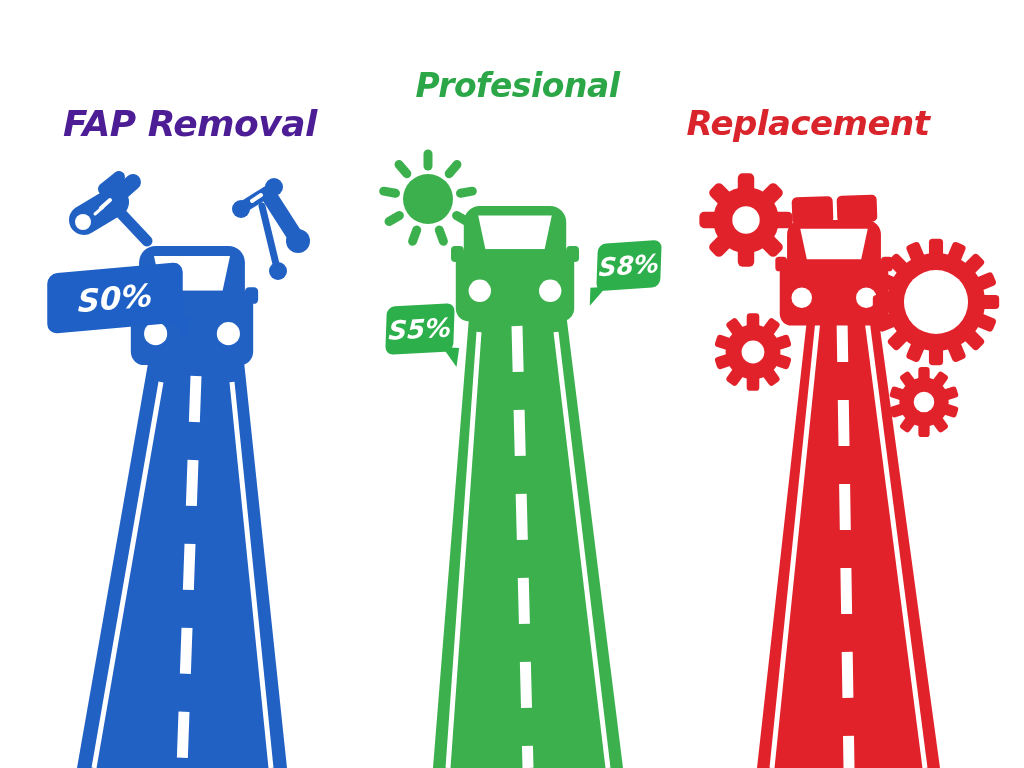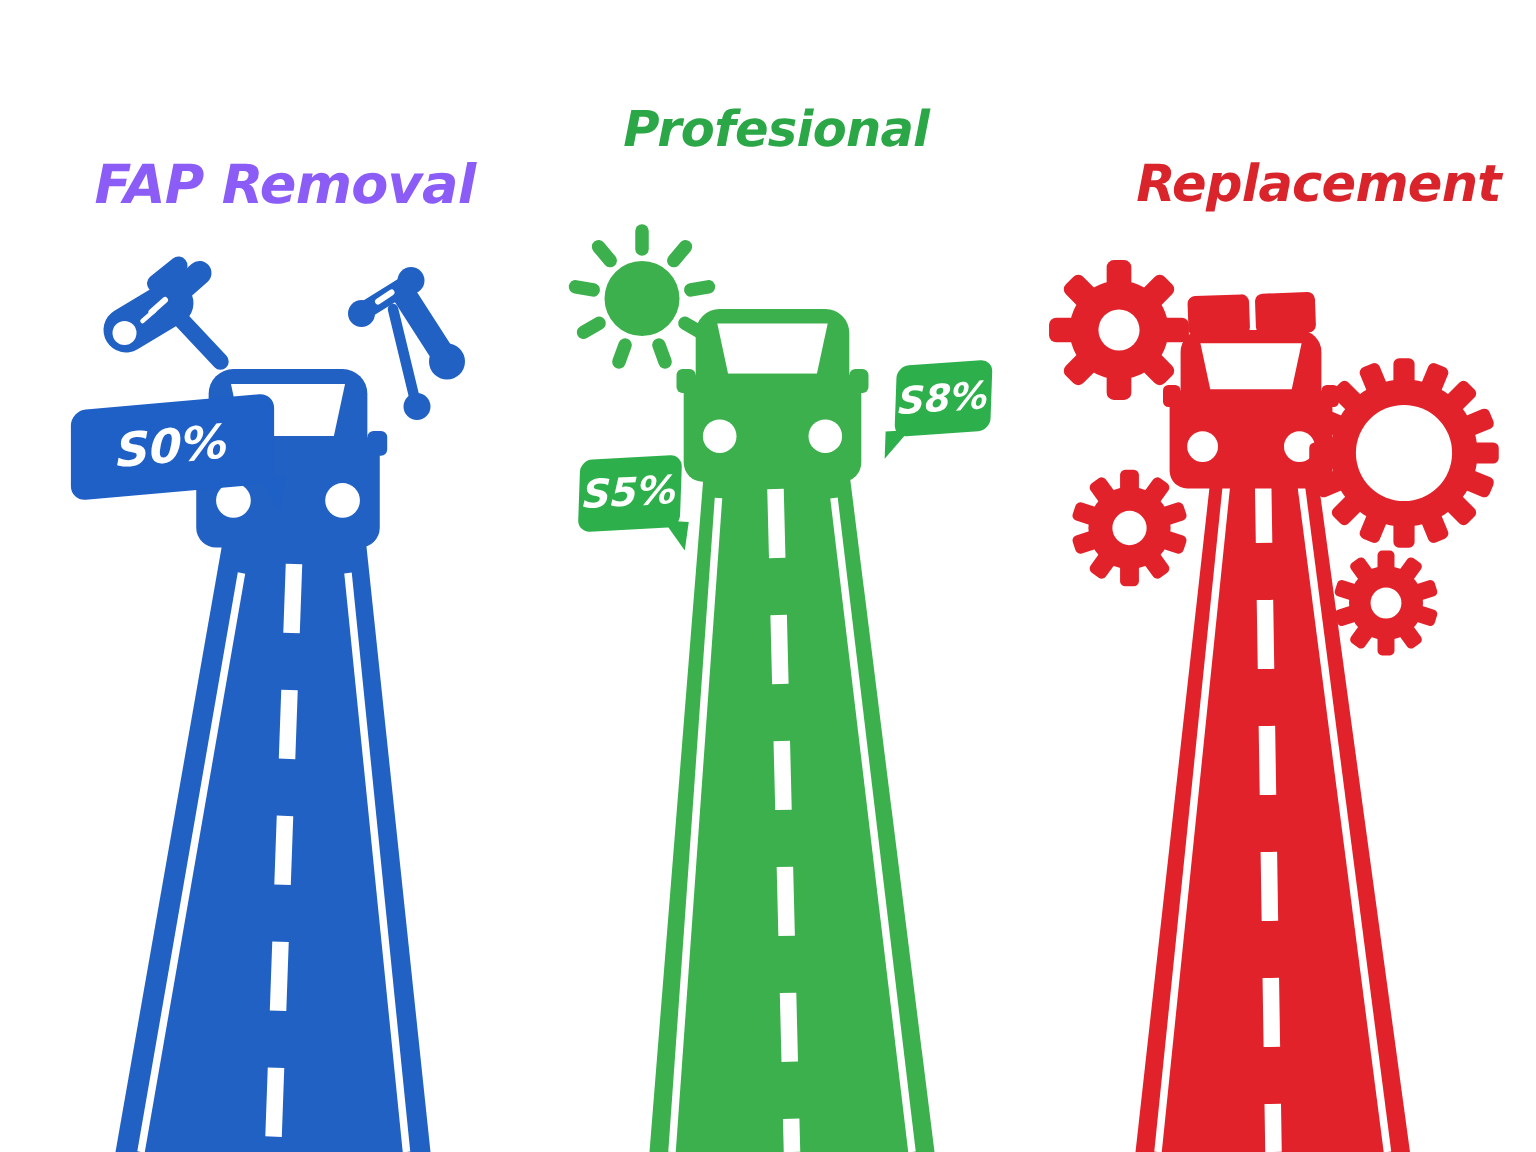--- a/index.html
+++ b/index.html
@@ -8,23 +8,23 @@
     overflow:hidden;font-family:"DejaVu Sans",sans-serif;
   }
   .art{position:absolute;left:0;top:0;}
   .blue-fill{fill:#2161c4;}
   .green-fill{fill:#3bb04c;}
   .red-fill{fill:#e2222a;}
   .title{
     position:absolute;text-align:center;font-weight:bold;font-style:italic;
     letter-spacing:-0.5px;user-select:none;
   }
-  .title-blue{left:30px;top:103px;width:320px;font-size:36px;color:#8b5cf6;}
+  .title-blue{left:30px;top:103px;width:320px;font-size:36px;color:#4c1d95;}
   .title-green{left:385px;top:68px;width:265px;font-size:33px;line-height:1.08;color:#2ba747;}
-  .title-red{left:744px;top:103px;width:270px;font-size:34px;color:#d9242c;}
+  .title-red{left:673px;top:103px;width:270px;font-size:34px;color:#d9242c;}
   .bubble{
     position:absolute;color:#fff;font-weight:bold;font-style:italic;
     display:flex;align-items:center;justify-content:center;user-select:none;
   }
   .bubble::after{content:"";position:absolute;width:0;height:0;}
   .bubble-blue{
     left:47px;top:268px;width:136px;height:60px;background:#1e60c6;
     border-radius:10px;transform:rotate(-5deg) skewX(-5deg);font-size:31px;
   }
   .bubble-blue::after{

